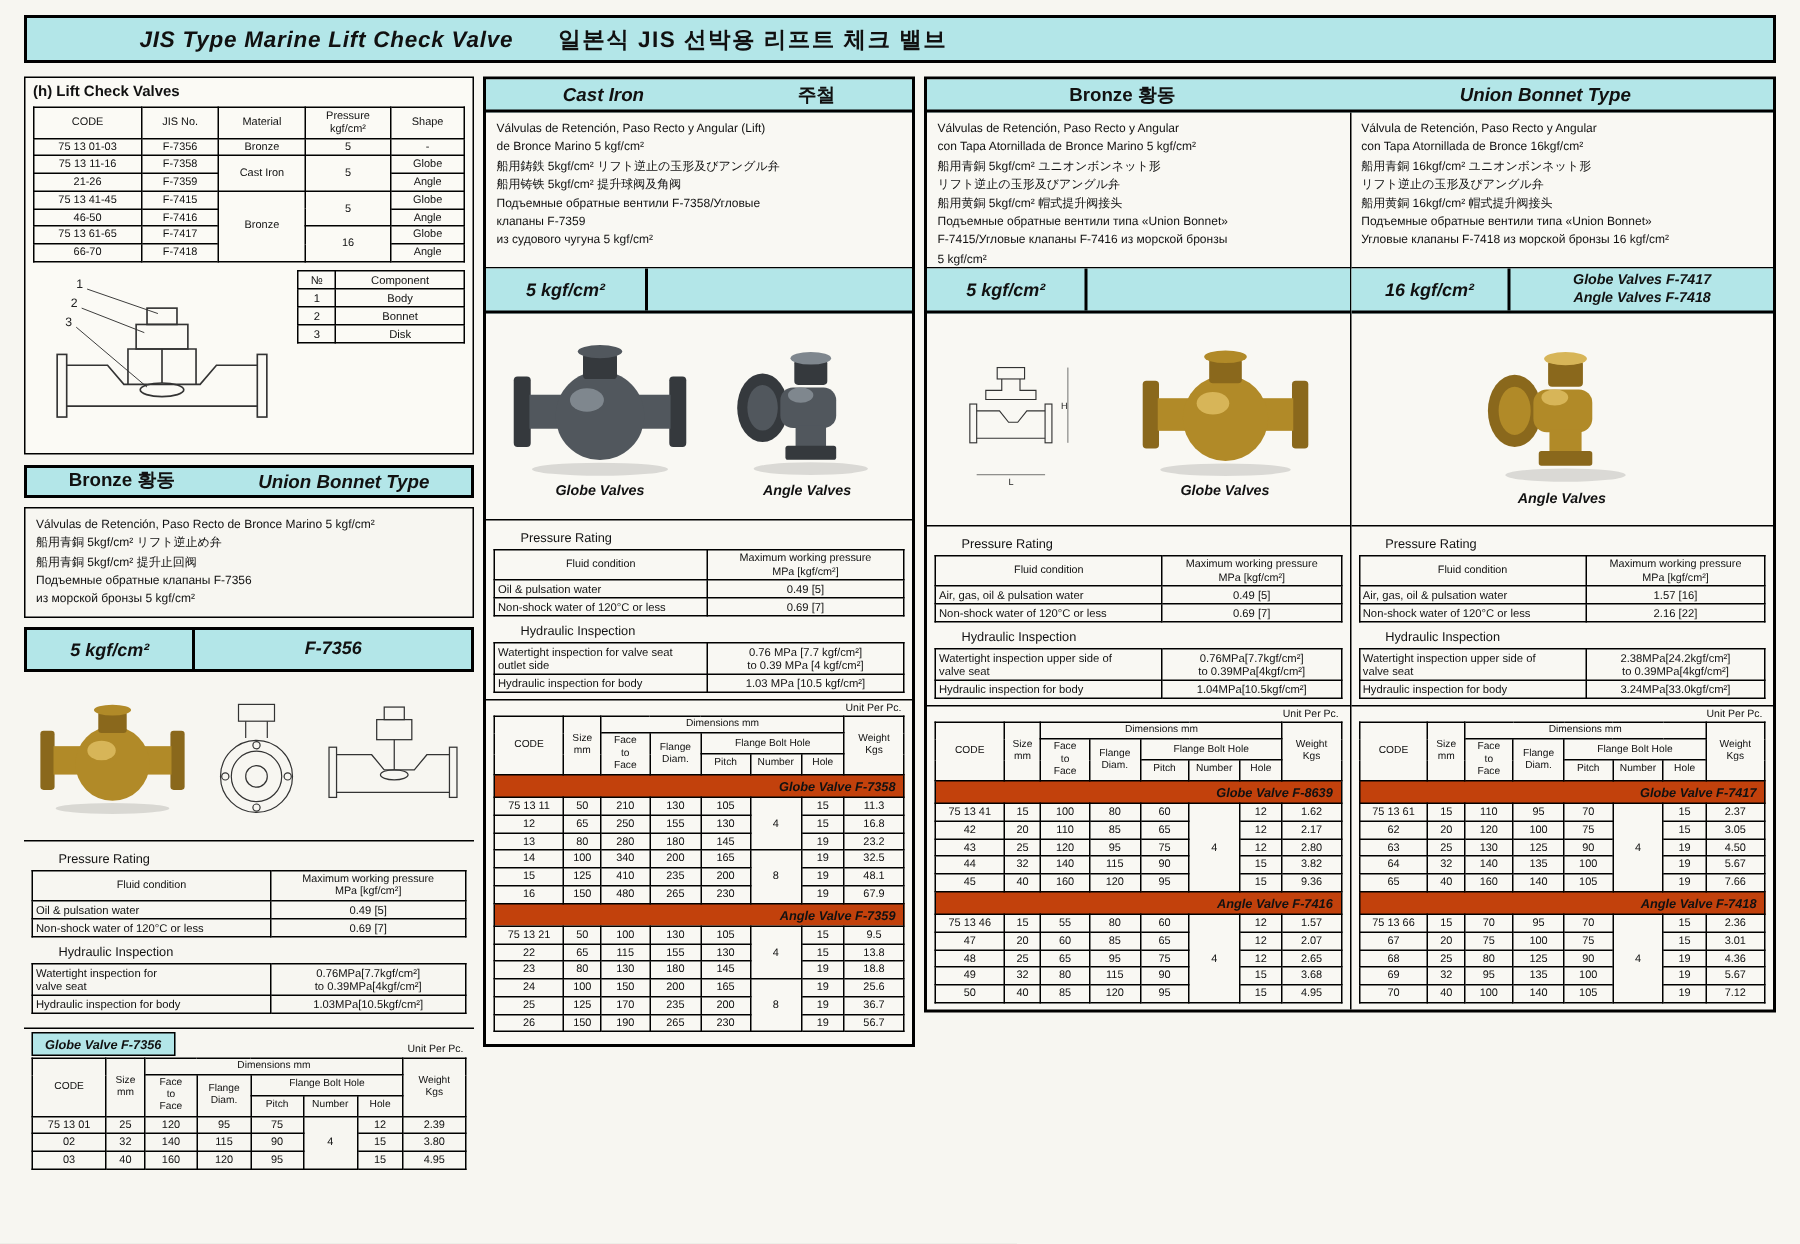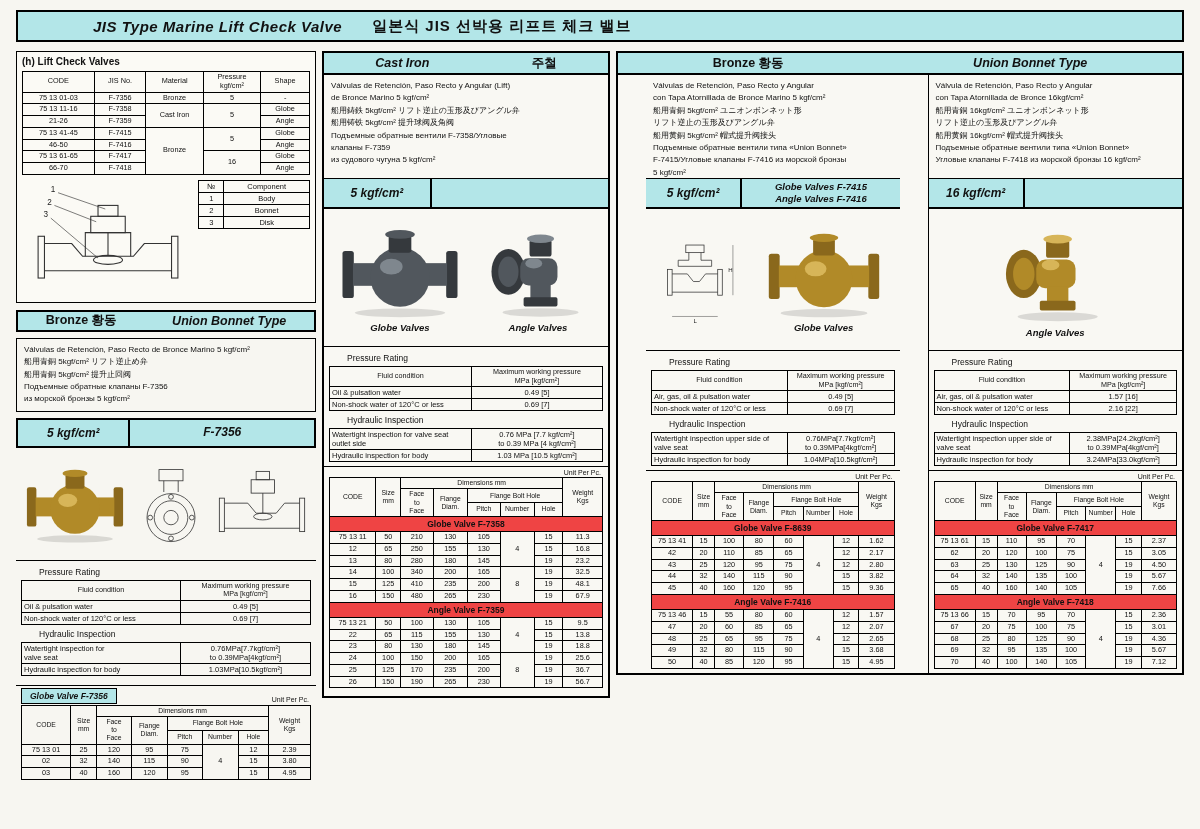--- a/index.html
+++ b/index.html
@@ -44,34 +44,34 @@
   .col-mid .sec + .dim-sec, .subcol .sec + .dim-sec { border-top:1.5px solid #000; }
 
   table { border-collapse:collapse; width:100%; }
   th, td { border:1px solid #000; font-size:7.5px; font-weight:normal; padding:1px 2px; text-align:center; vertical-align:middle; white-space:pre-line; line-height:1.2; }
   .sel th, .sel td { font-size:7.3px; }
   .comp { width:112px; }
   .pr td:first-child { text-align:left; }
   .pr th { font-size:7.2px; }
   .dim th { font-size:6.8px; }
   .dim td { font-size:7.3px; }
-  .band-row td { background:#ef4444; text-align:center; font-weight:bold; font-size:8.5px; padding:2px 5px; border:1.5px solid #000; }
+  .band-row td { background:#c2410c; text-align:right; font-weight:bold; font-style:italic; font-size:8.5px; padding:2px 5px; border:1.5px solid #000; }
 
   .hbox { padding:4px 5px; }
   .hbox-title { font-size:10px; font-weight:bold; margin-bottom:4px; }
   .diagram-row { display:flex; gap:4px; align-items:flex-start; margin-top:5px; }
   .diagram-row svg { flex:1; }
 
   .dim-sec { padding:2px 5px 4px 5px; }
   .dim-top { display:flex; justify-content:space-between; align-items:flex-end; margin-bottom:1px; }
   .band-model { background:#b3e6e8; border:1.5px solid #000; font-weight:bold; font-style:italic; font-size:8.5px; padding:2px 8px; }
   .unit { text-align:right; font-size:7px; padding:0 2px 1px 0; }
 
   .right-cols { display:flex; align-items:stretch; }
-  .subcol { flex:1; min-width:0;margin-left:28px; }
+  .subcol { flex:1; min-width:0; }
   .subcol + .subcol { border-left:1.5px solid #000; }
 
   
   .iron  .v-dark { fill:#35393d; } .iron  .v-mid { fill:#51575d; } .iron  .v-light { fill:#7f878e; }
   .brass .v-dark { fill:#8a681c; } .brass .v-mid { fill:#b18a28; } .brass .v-light { fill:#d7b558; }
   .v-shadow { fill:rgba(0,0,0,0.12); }
 </style>
 </head>
 <body>
 
@@ -649,22 +649,20 @@
 con Tapa Atornillada de Bronce Marino 5 kgf/cm²
 船用青銅 5kgf/cm²  ユニオンボンネット形
 リフト逆止の玉形及びアングル弁
 船用黄銅 5kgf/cm² 帽式提升阀接头
 Подъемные обратные вентили типа «Union Bonnet»
 F-7415/Угловые клапаны F-7416 из морской бронзы
 5 kgf/cm²</div>
 
           <div class="band band-rating">
             <span class="rb-press">5 kgf/cm²</span>
-            <span class="rb-models">Globe Valves F-7415
-Angle Valves F-7416</span>
           </div>
 
           <div class="photo-row">
             <svg viewBox="0 0 100 120" width="76" height="112">
               <g fill="none" stroke="#333" stroke-width="1">
                 <rect x="30" y="14" width="24" height="10"></rect>
                 <path d="M34 24 v10 h-14 v8 h44 v-8 h-14 v-10"></path>
                 <rect x="6" y="46" width="6" height="34"></rect>
                 <rect x="72" y="46" width="6" height="34"></rect>
                 <path d="M12 52 h20 l8 10 h8 l8 -10 h16"></path>
@@ -891,20 +889,22 @@
           <div class="desc">Válvula de Retención, Paso Recto y Angular
 con Tapa Atornillada de Bronce 16kgf/cm²
 船用青銅 16kgf/cm²  ユニオンボンネット形
 リフト逆止の玉形及びアングル弁
 船用黄銅 16kgf/cm² 帽式提升阀接头
 Подъемные обратные вентили типа «Union Bonnet»
 Угловые клапаны F-7418 из морской бронзы 16 kgf/cm²</div>
 
           <div class="band band-rating">
             <span class="rb-press">16 kgf/cm²</span>
+            <span class="rb-models">Globe Valves F-7417
+Angle Valves F-7418</span>
           </div>
 
           <div class="photo-row">
             <figure>
               <svg viewBox="0 0 130 110" width="116" height="102" class="brass">
                 <ellipse class="v-shadow" cx="68" cy="104" rx="45" ry="5"></ellipse>
                 <ellipse class="v-dark" cx="30" cy="56" rx="20" ry="27"></ellipse>
                 <ellipse class="v-mid" cx="30" cy="56" rx="12" ry="18"></ellipse>
                 <rect class="v-mid" x="44" y="40" width="44" height="32" rx="10"></rect>
                 <rect class="v-mid" x="56" y="70" width="24" height="18"></rect>

